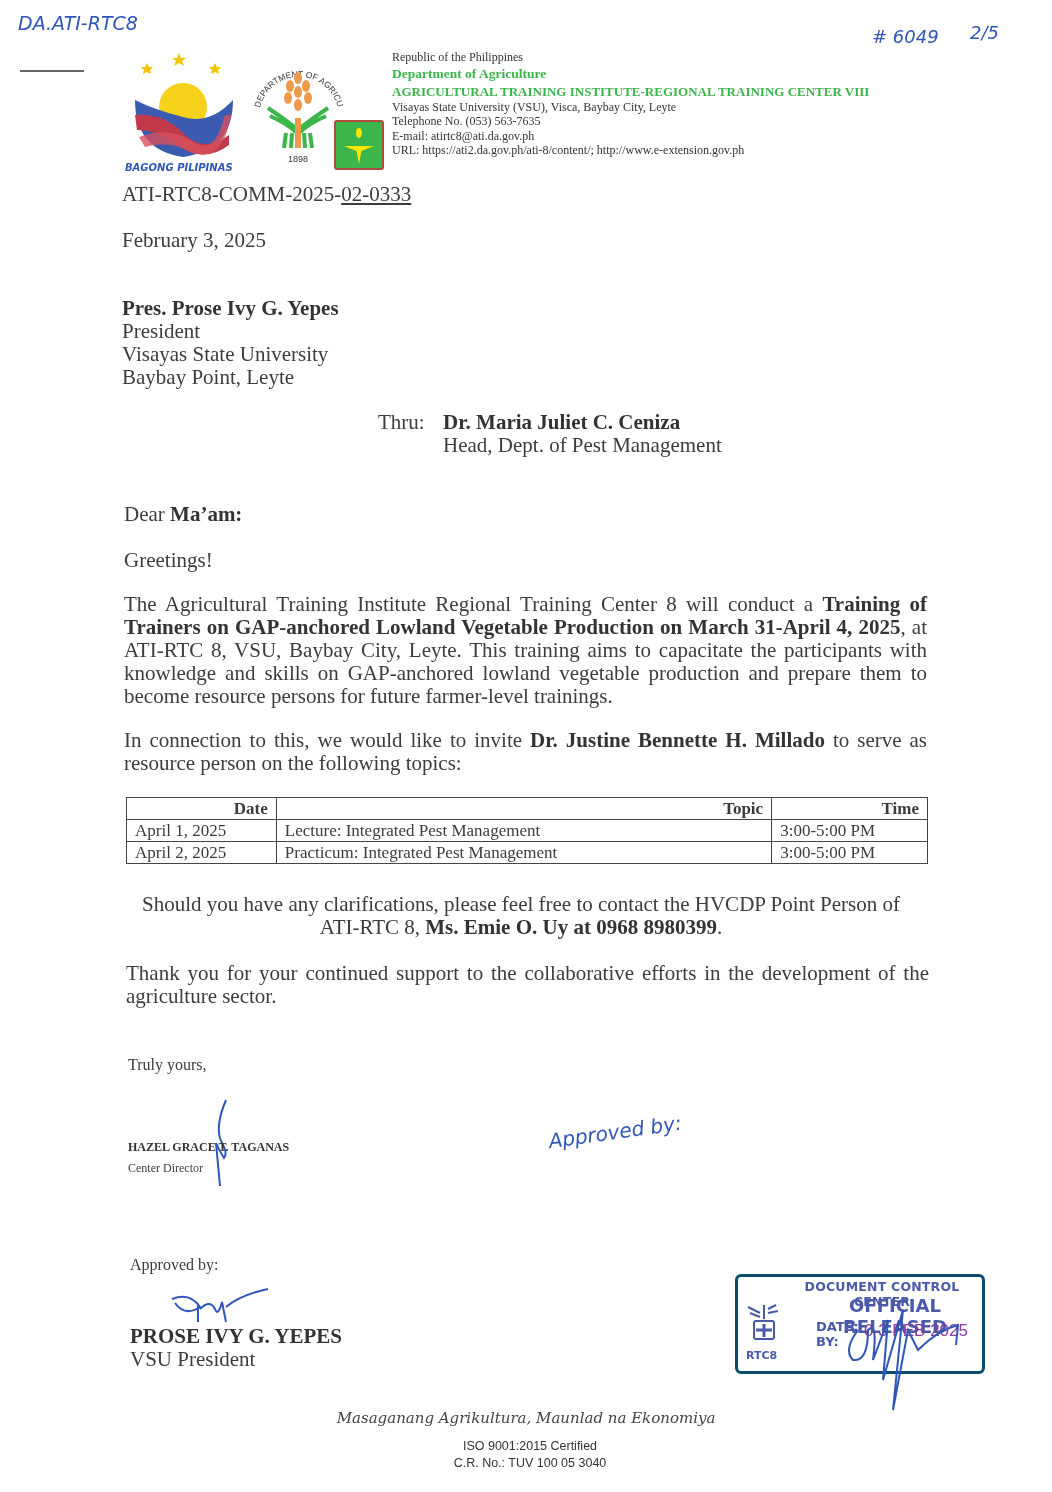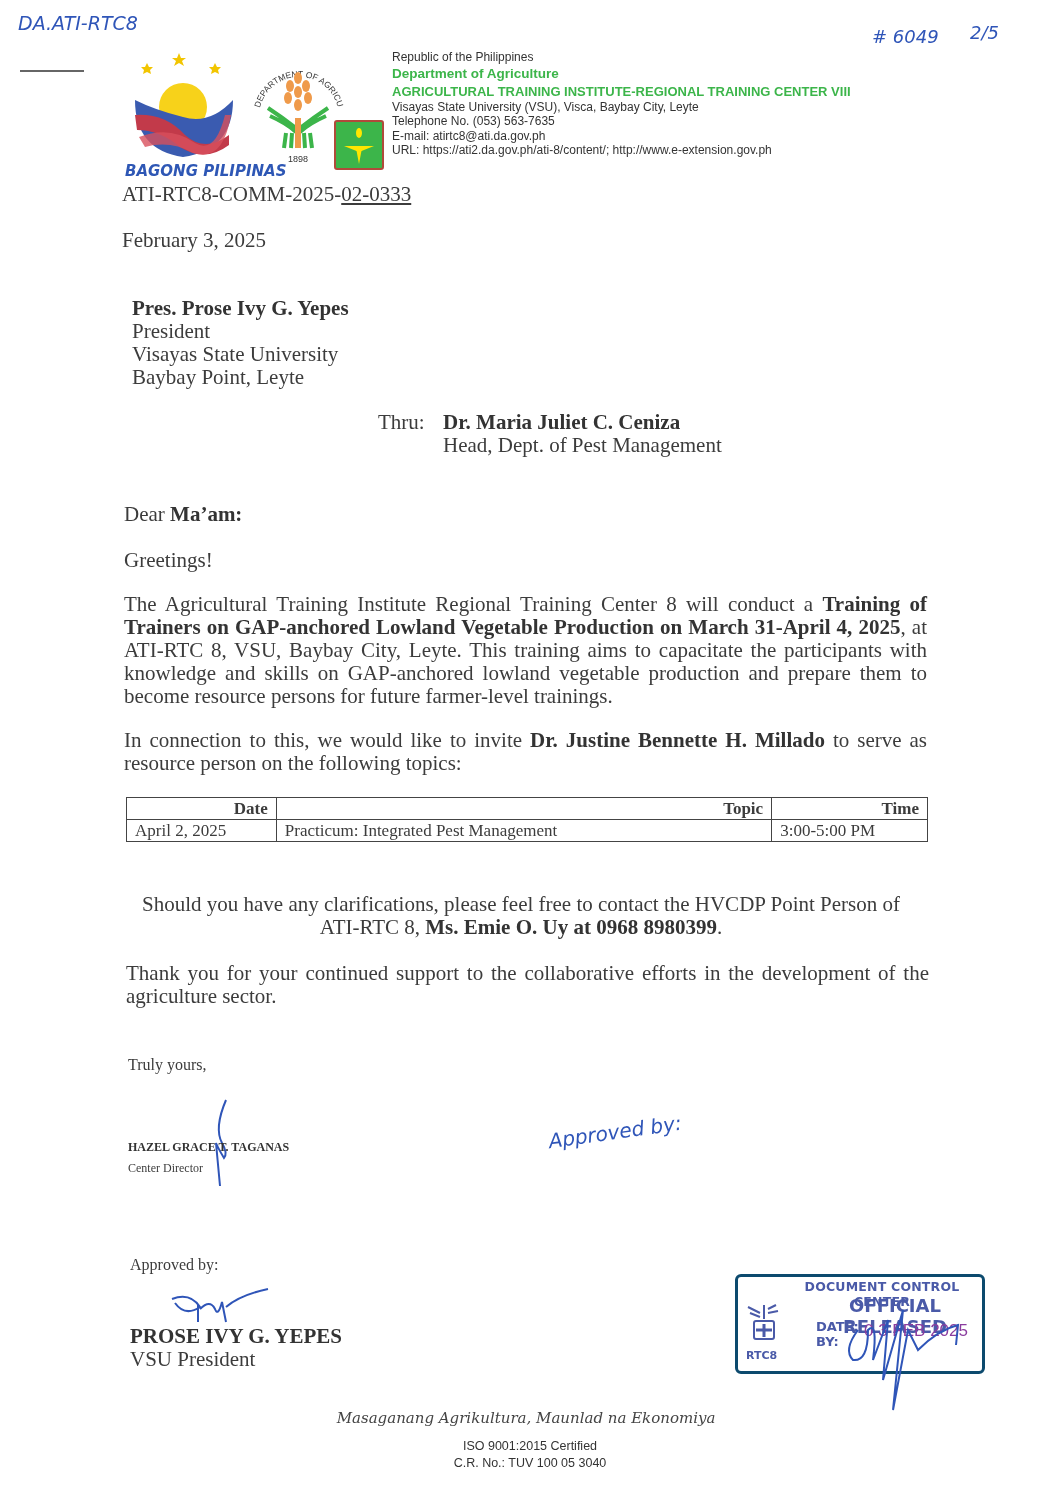--- a/index.html
+++ b/index.html
@@ -2,21 +2,21 @@
 <html><head>
 <meta charset="utf-8">
 <style>
   html, body { margin: 0; padding: 0; background: #ffffff; }
   body { width: 1052px; height: 1492px; position: relative; overflow: hidden;
          font-family: "Liberation Serif", "DejaVu Serif", serif; color: #3c3c3c; }
   .abs { position: absolute; }
   .hand { font-family: "DejaVu Sans", sans-serif; color: #2f55b8; font-style: italic; }
 
   
-  .hdr-text { font-family: Liberation Sans, sans-serif; font-size: 12px; color: #333; line-height: 14.5px; }
+  .hdr-text { font-family: Liberation Serif, serif; font-size: 12px; color: #333; line-height: 14.5px; }
   .hdr-green { color: #3cb54a; font-weight: bold; }
   .hdr-dept { font-size: 13.5px; }
   .hdr-ati { font-size: 13px; }
 
   .body-text { font-size: 21px; line-height: 23px; color: #3c3c3c; }
   .justify { text-align: justify; }
   b, .bold { font-weight: bold; color: #333; }
 
   table.sched { border-collapse: collapse; font-size: 17px; color: #3c3c3c; }
   table.sched td, table.sched th { border: 1.5px solid #444; padding: 0 8px; line-height: 21px; }
@@ -38,21 +38,21 @@
 <div class="abs" style="left:125px; top:45px; width:130px; height:130px;">
   <svg width="130" height="115" viewBox="0 0 130 115">
     <polygon points="54,8 56,13 61,13 57,16 59,21 54,18 49,21 51,16 47,13 52,13" fill="#f2c500"></polygon>
     <polygon points="22,18 24,22 28,22 25,25 26,29 22,27 18,29 19,25 16,22 20,22" fill="#f2c500"></polygon>
     <polygon points="90,18 92,22 96,22 93,25 94,29 90,27 86,29 87,25 84,22 88,22" fill="#f2c500"></polygon>
     <circle cx="58" cy="62" r="24" fill="#f7d21a"></circle>
     <path d="M10,55 Q10,105 58,112 Q108,105 108,55 Q85,80 58,72 Q30,65 10,55 Z" fill="#3a5bb0"></path>
     <path d="M10,70 Q40,68 60,90 Q80,108 104,90 L104,100 Q80,118 55,102 Q35,85 12,85 Z" fill="#c23a4a"></path>
     <path d="M14,92 Q45,80 70,98 Q90,110 100,70 L106,70 Q98,118 68,108 Q45,95 20,102 Z" fill="#d8505c" opacity="0.8"></path>
   </svg>
-  <div style="font-family:'DejaVu Sans',sans-serif; font-weight:bold; font-style:italic; font-size:15px; color:#2e57b5; margin-top:-2px; white-space:nowrap;">BAGONG PILIPINAS</div>
+  <div style="font-family:'DejaVu Sans',sans-serif; font-weight:bold; font-style:italic; font-size:10px; color:#2e57b5; margin-top:-2px; white-space:nowrap;">BAGONG PILIPINAS</div>
 </div>
 
 <div class="abs" style="left:248px; top:48px; width:100px; height:120px;">
   <svg width="100" height="120" viewBox="0 0 100 120">
     <defs>
         <path id="arc" d="M12,60 A40,40 0 0,1 90,60"></path>
       </defs>
     <text font-family="Liberation Sans, sans-serif" font-size="8.5" fill="#333"><textPath href="#arc">DEPARTMENT OF AGRICULTURE</textPath></text>
     <ellipse cx="50" cy="30" rx="4" ry="6" fill="#ef9a4a"></ellipse>
     <ellipse cx="42" cy="38" rx="4" ry="6" fill="#ef9a4a"></ellipse>
@@ -84,21 +84,21 @@
   <div>Telephone No. (053) 563-7635</div>
   <div>E-mail: atirtc8@ati.da.gov.ph</div>
   <div>URL: https://ati2.da.gov.ph/ati-8/content/; http://www.e-extension.gov.ph</div>
 </div>
 
 <div class="abs body-text" style="left:122px; top:183px;">
   <span>ATI-RTC8-COMM-2025-</span><span style="text-decoration:underline;">02-0333</span>
 </div>
 <div class="abs body-text" style="left:122px; top:229px;">February 3, 2025</div>
 
-<div class="abs body-text" style="left:132px; top:297px;">
+<div class="abs body-text" style="left:122px; top:297px;">
   <div class="bold">Pres. Prose Ivy G. Yepes</div>
   <div>President</div>
   <div>Visayas State University</div>
   <div>Baybay Point, Leyte</div>
 </div>
 
 <div class="abs body-text" style="left:378px; top:411px;">Thru:</div>
 <div class="abs body-text" style="left:443px; top:411px;">
   <div class="bold">Dr. Maria Juliet C. Ceniza</div>
   <div>Head, Dept. of Pest Management</div>
@@ -125,20 +125,25 @@
     </colgroup>
   <thead>
     <tr>
       <th>Date</th>
       <th>Topic</th>
       <th>Time</th>
     </tr>
   </thead>
   <tbody>
     <tr>
+      <td>April 1, 2025</td>
+      <td>Lecture: Integrated Pest Management</td>
+      <td>3:00-5:00 PM</td>
+    </tr>
+    <tr>
       <td>April 2, 2025</td>
       <td>Practicum: Integrated Pest Management</td>
       <td>3:00-5:00 PM</td>
     </tr>
   </tbody>
 </table>
 
 <div class="abs body-text" style="left:126px; top:893px; width:790px;text-align:center;">
   <span>Should you have any clarifications, please feel free to contact the HVCDP Point Person of ATI-RTC 8, </span><span class="bold">Ms. Emie O. Uy at 0968 8980399</span><span>.</span>
 </div>

